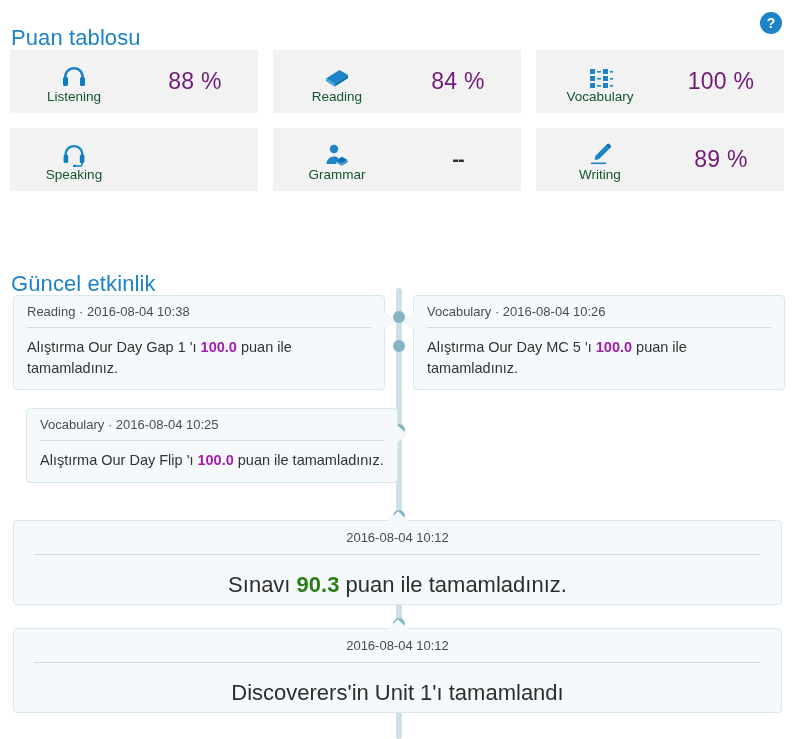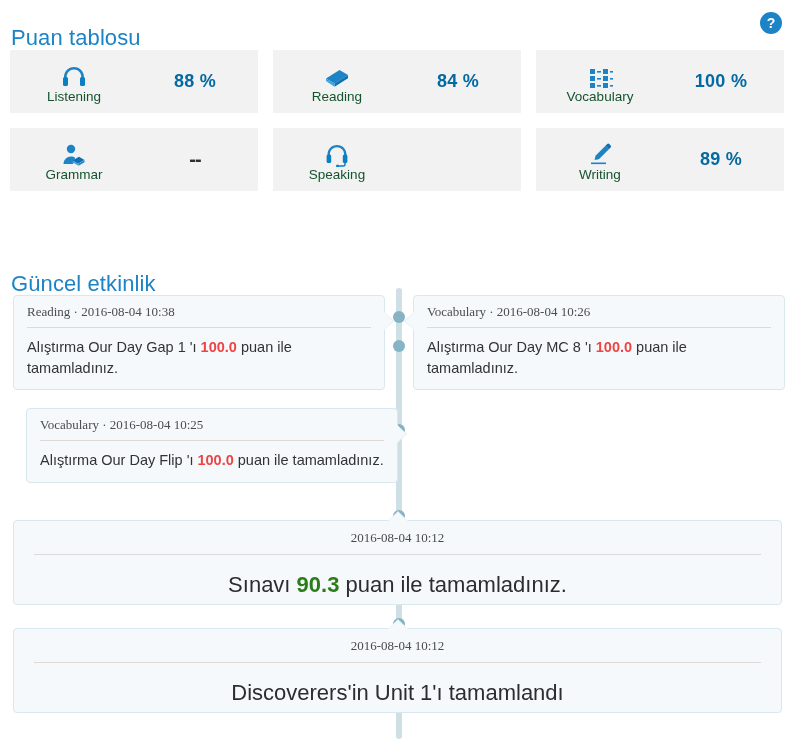--- a/index.html
+++ b/index.html
@@ -80,23 +80,23 @@
     margin-bottom: 1px;
   }
   .score-label {
     font-size: 13.5px;
     color: #14532d;
     line-height: 1;
   }
   .score-value {
     flex: 1;
     text-align: center;
-    font-size: 18px;
-    color: #0369a1;
-    font-weight: 700;
+    font-size: 23px;
+    color: #701a75;
+    font-weight: 400;
     padding-right: 6px;
     letter-spacing: 0.3px;
   }
   .score-value.empty {
     color: #2f2f2f;
     font-size: 20px;
     font-weight: bold;
     letter-spacing: -1px;
   }
 
@@ -132,29 +132,28 @@
     border: 1px solid #d9e7ef;
     border-radius: 4px;
     padding: 9px 13px 11px 13px;
   }
   .tl-head {
     font-size: 13px;
     color: #4c4c4c;
     padding-bottom: 8px;
     border-bottom: 1px solid #ddd9d6;
     line-height: 1.1;
-    font-family: Liberation Serif, serif;
   }
   .tl-body {
     font-size: 14.5px;
     color: #333333;
     line-height: 1.42;
     padding-top: 9px;
   }
-  .tl-score { color: #ef4444; font-weight: bold; }
+  .tl-score { color: #a21caf; font-weight: bold; }
 
   
   .tl-card.left::after,
   .tl-card.left::before {
     content: "";
     position: absolute;
     top: 16px;
     width: 0; height: 0;
     border-top: 9px solid transparent;
     border-bottom: 9px solid transparent;
@@ -283,53 +282,53 @@
           </svg>
         </div>
         <div class="score-label">Vocabulary</div>
       </div>
       <div class="score-value">100 %</div>
     </div>
 
     <div class="score-card">
       <div class="score-left">
         <div class="score-icon">
+          <svg width="26" height="24" viewBox="0 0 26 24">
+            <path d="M13 2C7.6 2 3.5 6.2 3.5 11.6v2.2h2.4v-2.2c0-4.3 3.2-7.3 7.1-7.3s7.1 3 7.1 7.3v2.2h2.4v-2.2C22.5 6.2 18.4 2 13 2z" fill="#1c83c6"></path>
+            <rect x="2.6" y="11.6" width="4.6" height="8.4" rx="1.5" fill="#0a7fc1"></rect>
+            <rect x="18.8" y="11.6" width="4.6" height="8.4" rx="1.5" fill="#0a7fc1"></rect>
+            <path d="M21 20v1.4c0 0.9-0.8 1.6-1.7 1.6h-4.2" stroke="#0a7fc1" stroke-width="1.5" fill="none"></path>
+            <circle cx="13.6" cy="23" r="1.6" fill="#0a7fc1"></circle>
+          </svg>
+        </div>
+        <div class="score-label">Speaking</div>
+      </div>
+      <div class="score-value"></div>
+    </div>
+
+    <div class="score-card">
+      <div class="score-left">
+        <div class="score-icon">
           <svg width="28" height="24" viewBox="0 0 28 24">
             <circle cx="11" cy="6" r="4.2" fill="#1c83c6"></circle>
             <path d="M3.5 21c0-4.3 3.4-7.6 7.5-7.6 1.6 0 3 0.5 4.2 1.3L13 21z" fill="#1c83c6"></path>
             <path d="M12.5 17.4l6.5-3.6 5.5 3.2-6.5 3.8z" fill="#0f6fb0"></path>
             <path d="M12.5 17.4v1.9l6 3.4v-1.9z" fill="#3fa3df"></path>
             <path d="M18.5 20.8l6-3.5v1.9l-6 3.5z" fill="#1c83c6"></path>
           </svg>
         </div>
         <div class="score-label">Grammar</div>
       </div>
       <div class="score-value empty">--</div>
     </div>
 
     <div class="score-card">
       <div class="score-left">
         <div class="score-icon">
           <svg width="26" height="24" viewBox="0 0 26 24">
-            <path d="M13 2C7.6 2 3.5 6.2 3.5 11.6v2.2h2.4v-2.2c0-4.3 3.2-7.3 7.1-7.3s7.1 3 7.1 7.3v2.2h2.4v-2.2C22.5 6.2 18.4 2 13 2z" fill="#1c83c6"></path>
-            <rect x="2.6" y="11.6" width="4.6" height="8.4" rx="1.5" fill="#0a7fc1"></rect>
-            <rect x="18.8" y="11.6" width="4.6" height="8.4" rx="1.5" fill="#0a7fc1"></rect>
-            <path d="M21 20v1.4c0 0.9-0.8 1.6-1.7 1.6h-4.2" stroke="#0a7fc1" stroke-width="1.5" fill="none"></path>
-            <circle cx="13.6" cy="23" r="1.6" fill="#0a7fc1"></circle>
-          </svg>
-        </div>
-        <div class="score-label">Speaking</div>
-      </div>
-      <div class="score-value"></div>
-    </div>
-
-    <div class="score-card">
-      <div class="score-left">
-        <div class="score-icon">
-          <svg width="26" height="24" viewBox="0 0 26 24">
             <path d="M18.5 2.8l3.4 3.4-10 10-4.3 0.9 0.9-4.3z" fill="#1c83c6"></path>
             <path d="M18.5 2.8l3.4 3.4 1.7-1.7a1.5 1.5 0 0 0 0-2.1l-1.3-1.3a1.5 1.5 0 0 0-2.1 0z" fill="#0f6fb0"></path>
             <rect x="4" y="19.5" width="15" height="1.6" fill="#1c83c6"></rect>
           </svg>
         </div>
         <div class="score-label">Writing</div>
       </div>
       <div class="score-value">89 %</div>
     </div>
 
@@ -349,21 +348,21 @@
     <div class="tl-card left" style="left:13px; top:7px; width:372px;">
       <div class="tl-head">Reading · 2016-08-04 10:38</div>
       <div class="tl-body">
         <span>Alıştırma Our Day Gap 1 'ı </span><span class="tl-score">100.0</span><span> puan ile tamamladınız.</span>
       </div>
     </div>
 
     <div class="tl-card right" style="left:413px; top:7px; width:372px;">
       <div class="tl-head">Vocabulary · 2016-08-04 10:26</div>
       <div class="tl-body">
-        <span>Alıştırma Our Day MC 8 'ı </span><span class="tl-score">100.0</span><span> puan ile tamamladınız.</span>
+        <span>Alıştırma Our Day MC 5 'ı </span><span class="tl-score">100.0</span><span> puan ile tamamladınız.</span>
       </div>
     </div>
 
     <div class="tl-card left" style="left:26px; top:120px; width:372px;">
       <div class="tl-head">Vocabulary · 2016-08-04 10:25</div>
       <div class="tl-body">
         <span>Alıştırma Our Day Flip 'ı </span><span class="tl-score">100.0</span><span> puan ile tamamladınız.</span>
       </div>
     </div>
 

